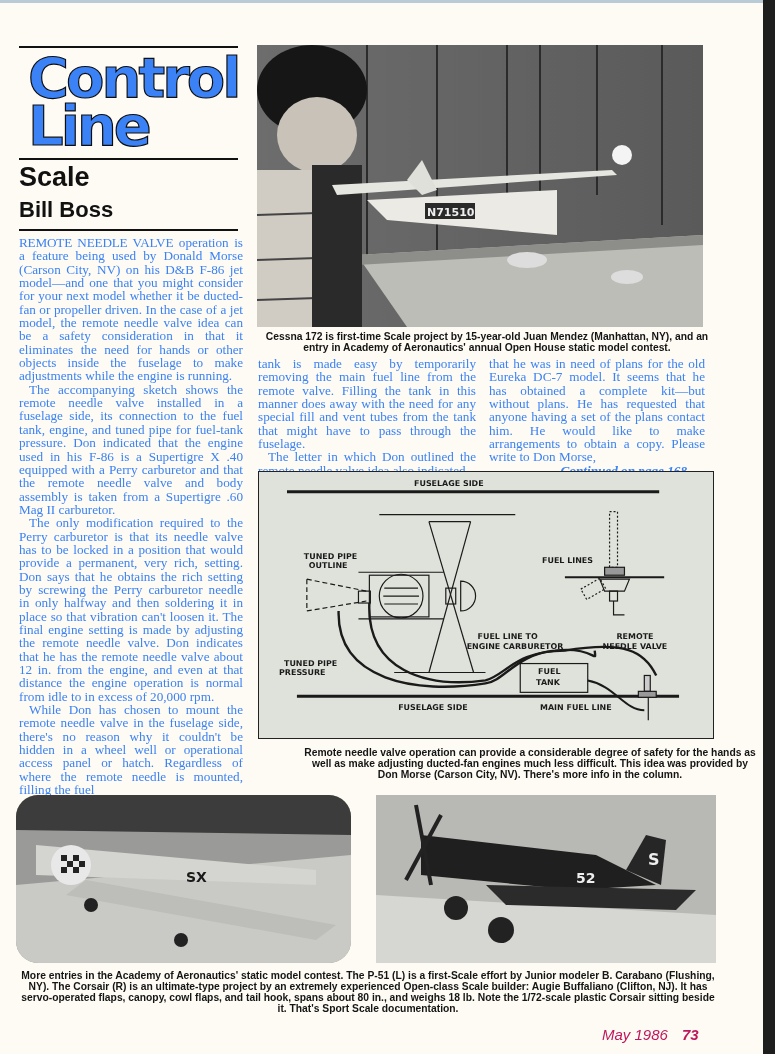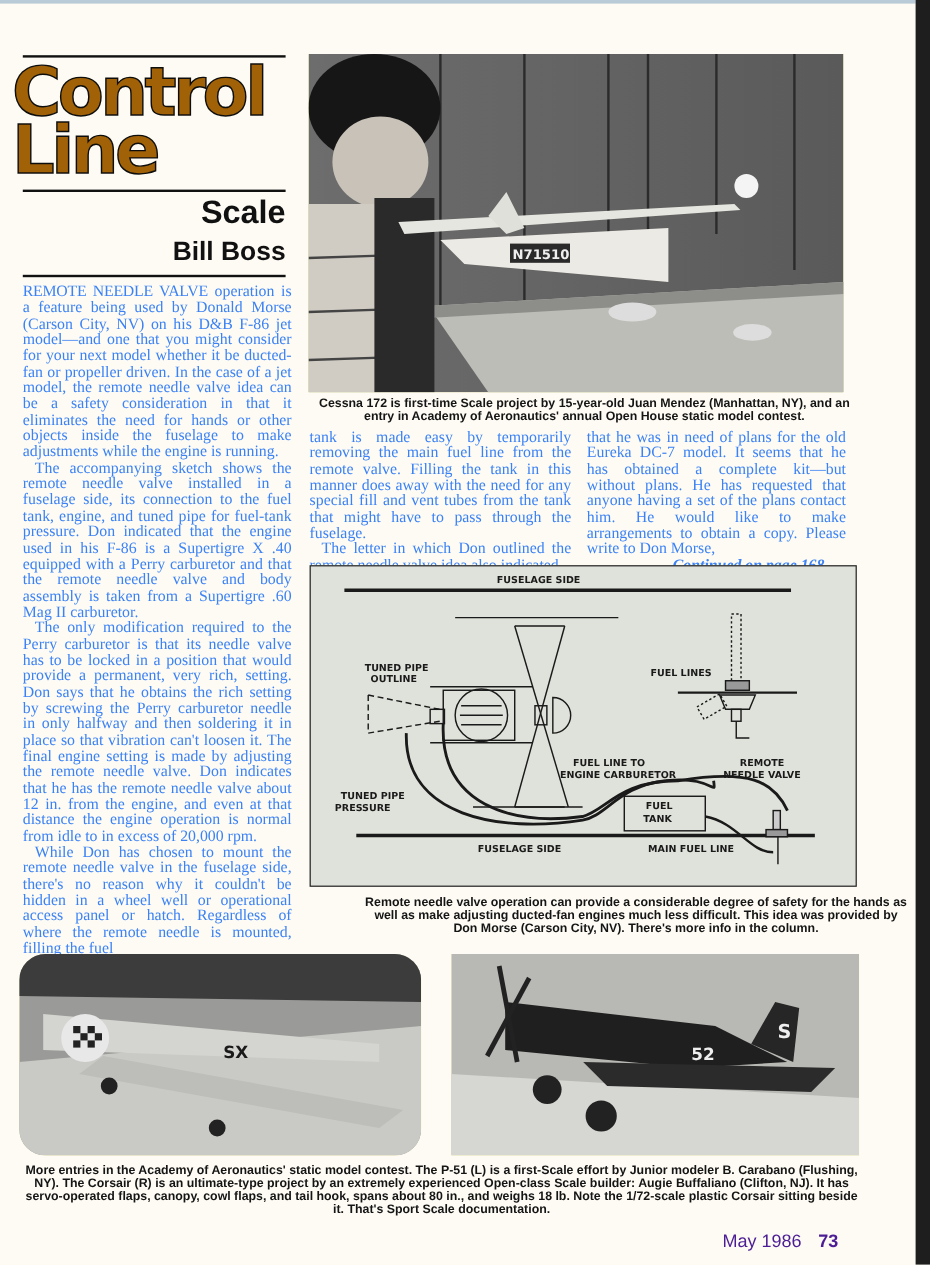--- a/index.html
+++ b/index.html
@@ -8,27 +8,27 @@
     background: #fdfbf3;
     font-family: "Liberation Serif", serif;
     color: #1a1a1a;
   }
   .edge { position: absolute; left: 763px; top: 0; width: 12px; height: 1054px; background: #1e1e1e; }
   .topstrip { position: absolute; left: 0; top: 0; width: 763px; height: 3px; background: #b9cbd6; }
 
   
   .rule { position: absolute; left: 19px; width: 219px; height: 2px; background: #111; }
   .headline {
-    position: absolute; left: 10px; top: 54px; width: 240px;
+    position: absolute; left: 28px; top: 54px; width: 240px;
     font-family: "DejaVu Sans", sans-serif; font-weight: 900;
-    font-size: 56px; line-height: 48px; letter-spacing: -3px; color: #a16207;
+    font-size: 56px; line-height: 48px; letter-spacing: -3px; color: #3b82f6;
     -webkit-text-stroke: 1.2px #0d0d0d;
   }
   .subhead {
-    position: absolute; left: 19px; width: 219px; text-align: right;
+    position: absolute; left: 19px; width: 219px; text-align: left;
     font-family: "Liberation Sans", sans-serif; font-weight: bold; color: #111;
   }
 
   
   .col {
     position: absolute; font-size: 13.2px; line-height: 13.35px; text-align: justify;
     hyphens: manual; color: #3b82f6;
   }
   .col p { margin: 0; text-indent: 10px; }
   .col p.first { text-indent: 0; }
@@ -40,21 +40,21 @@
     font-size: 10.3px; line-height: 11px; color: #151515; text-align: center;
   }
 
   
   .photo { position: absolute; overflow: hidden; background: #fef9c3; }
   .diagram { position: absolute; left: 258px; top: 471px; width: 456px; height: 268px;
     background: #dfe2da; border: 1.5px solid #222; box-sizing: border-box; }
   .diagram svg { width: 100%; height: 100%; display: block; }
   .dlabel { font-family: "DejaVu Sans", sans-serif; font-size: 8px; font-weight: bold; fill: #1a1a1a; }
 
-  .footer { position: absolute; top: 1026px; left: 602px; font-family: "Liberation Sans", sans-serif; font-size: 15px; color: #4c1d95; }
+  .footer { position: absolute; top: 1026px; left: 602px; font-family: "Liberation Sans", sans-serif; font-size: 15px; color: #be185d; font-style: italic; }
   .footer .pg { font-weight: bold; margin-left: 14px; }
 </style>
 </head>
 <body>
 
 <div class="topstrip"></div>
 <div class="edge"></div>
 
 <div class="rule" style="top:46px"></div>
 <div class="headline">

